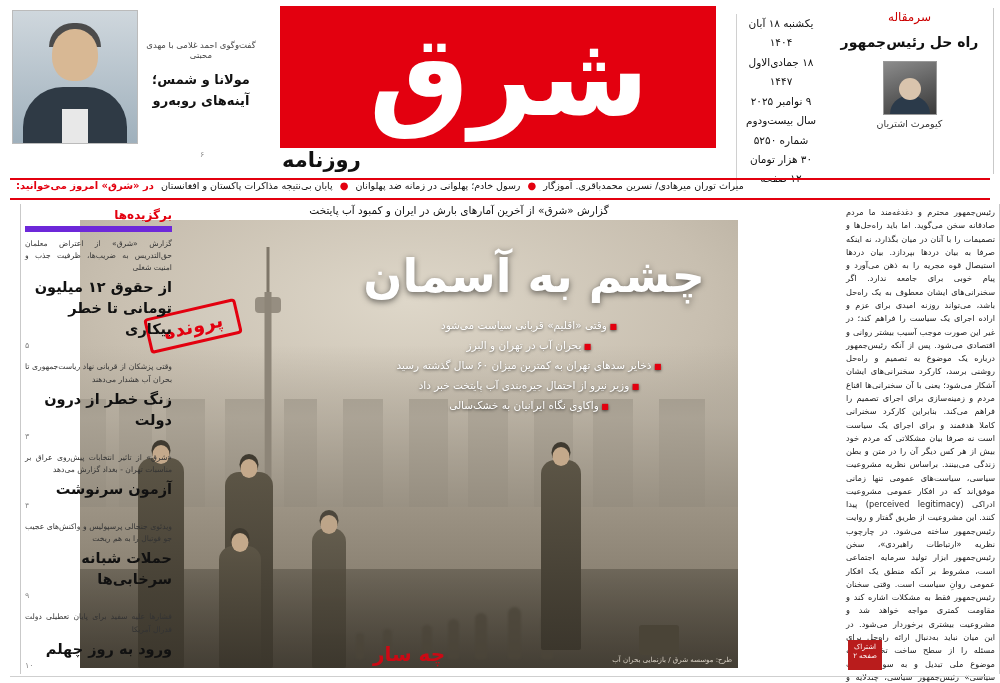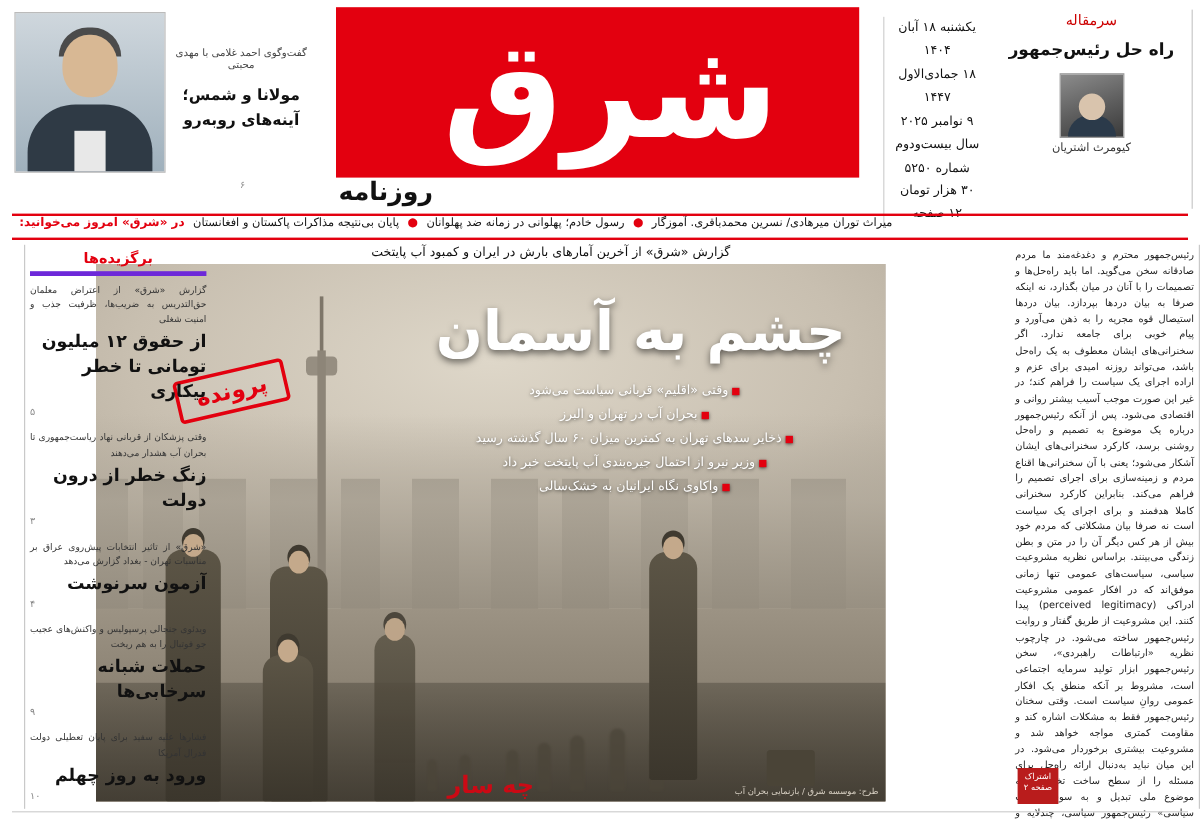--- a/index.html
+++ b/index.html
@@ -297,22 +297,22 @@
     position: absolute;
     top: 0;
     left: 10px;
     width: 152px;
     height: 470px;
     border-left: 1px solid #c9c9c9;
     box-sizing: border-box;
     padding-left: 4px;
   }
   .sel-head {
-    text-align: center;
-    border-bottom: 4px solid #6d28d9;
+    text-align: right;
+    border-bottom: 6px solid #6d28d9;
     padding-bottom: 3px;
     margin-bottom: 6px;
   }
   .sel-head span {
     color: #e3000f;
     font-size: 12px;
     font-weight: bold;
   }
   .sel-item {
     margin-bottom: 11px;

